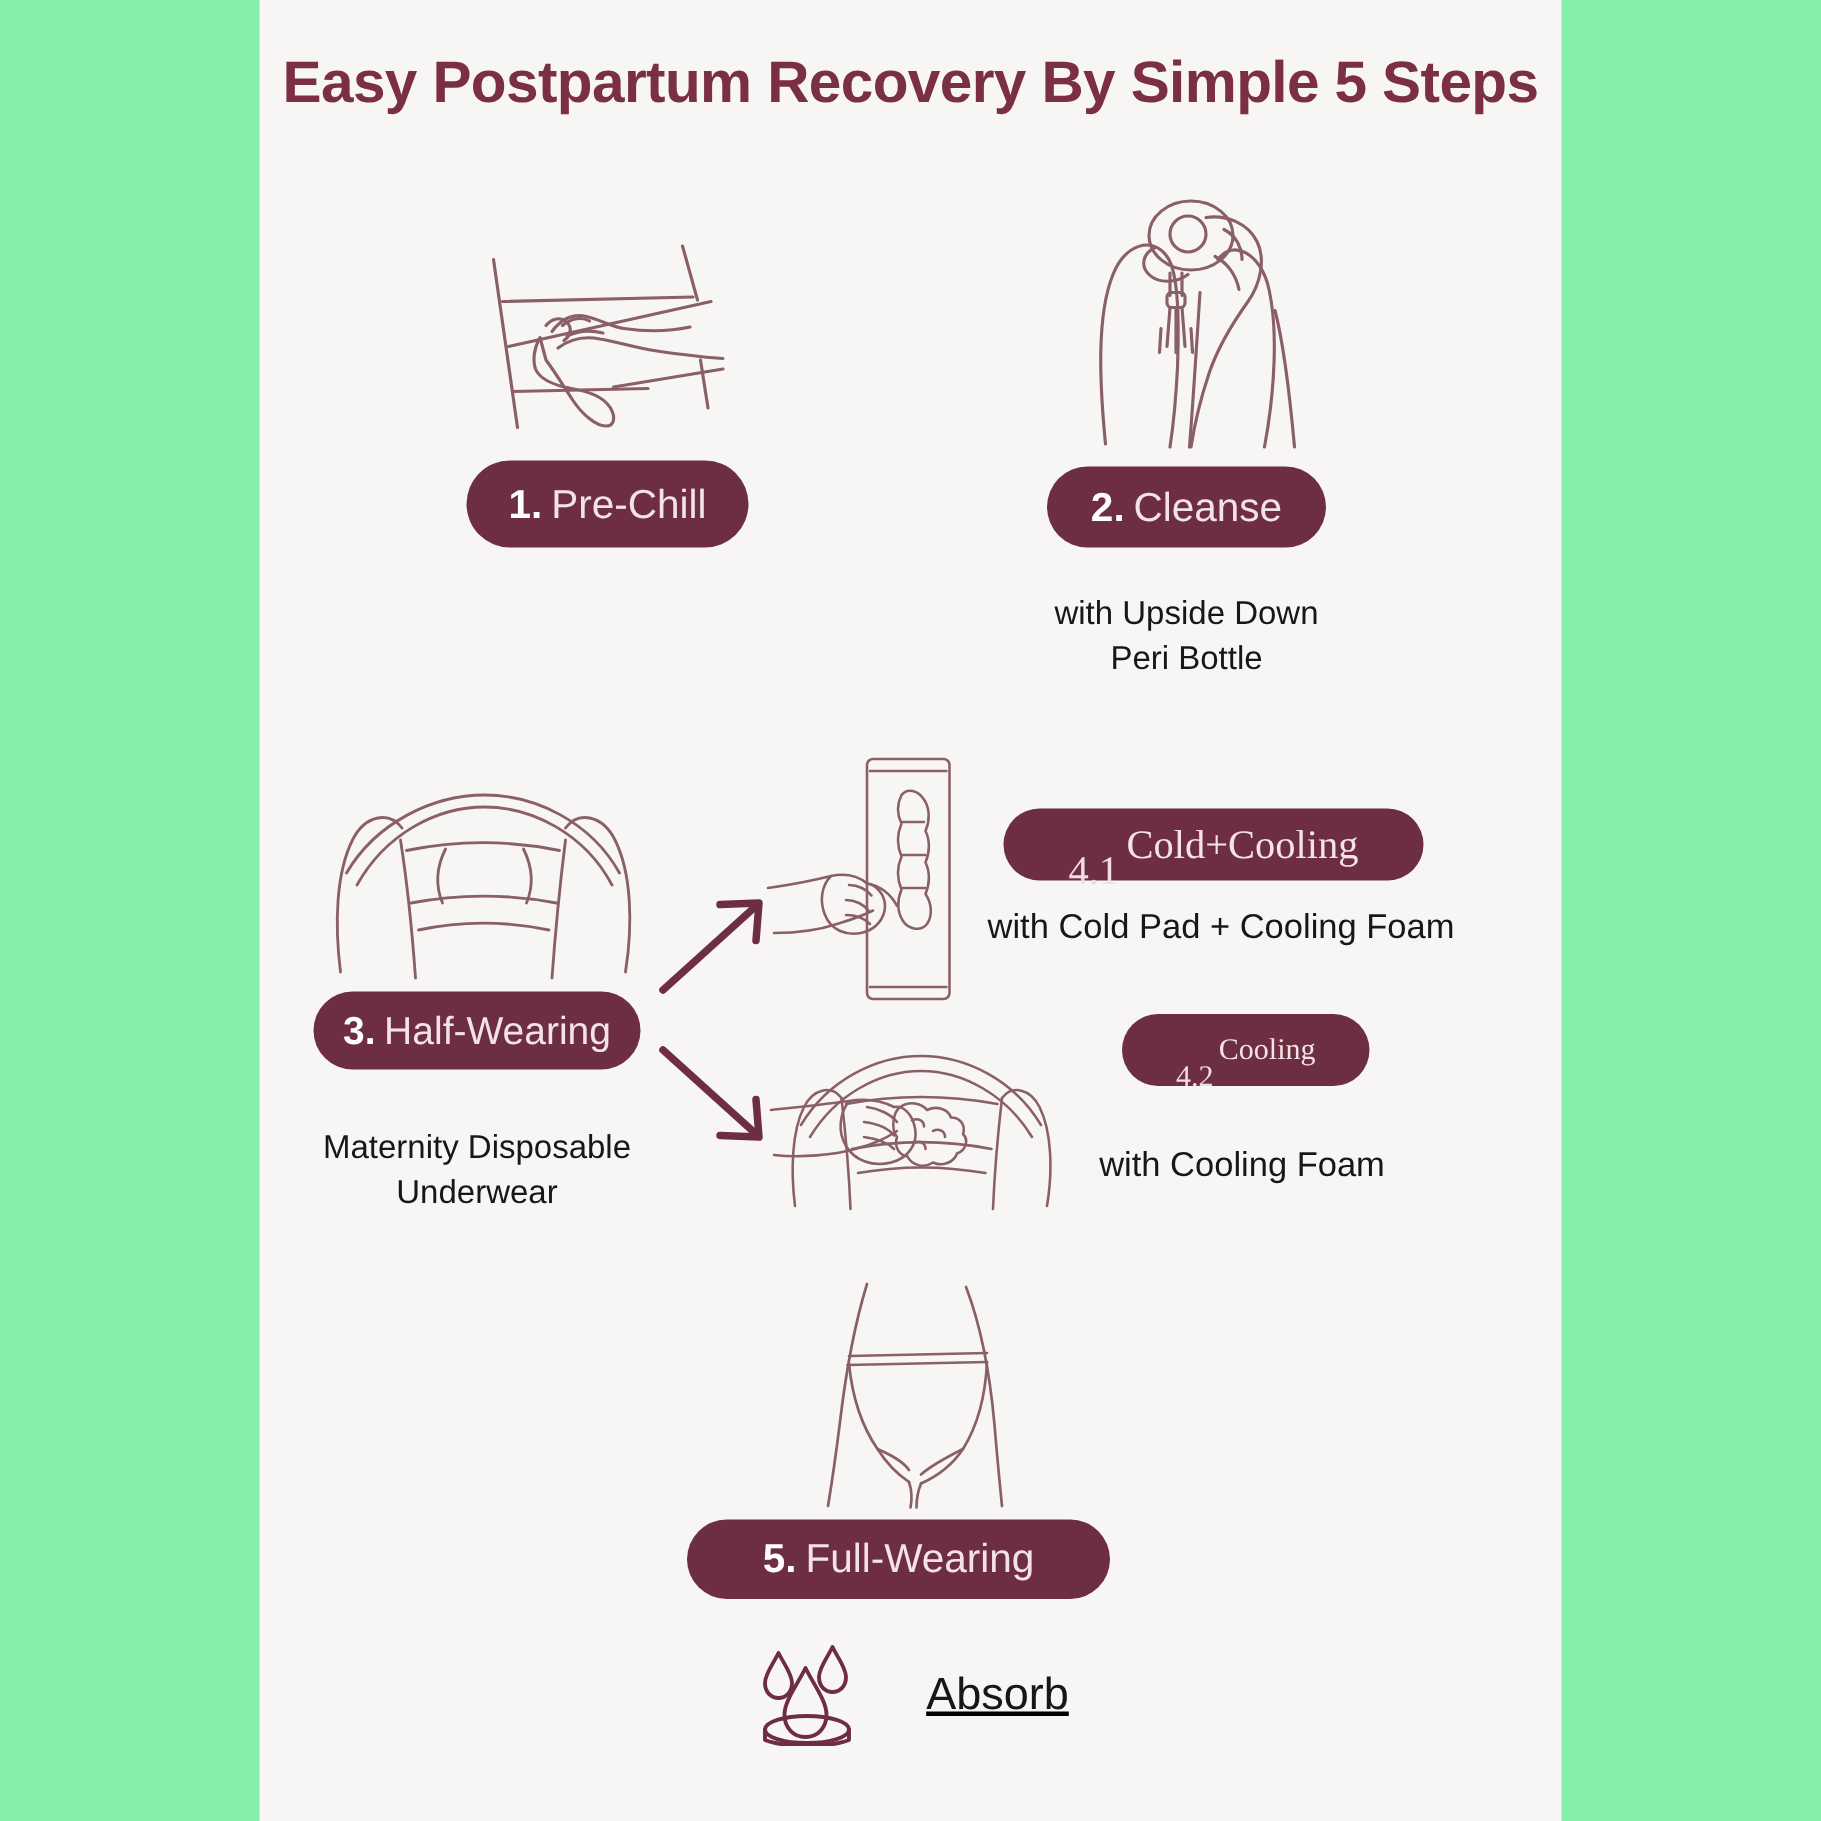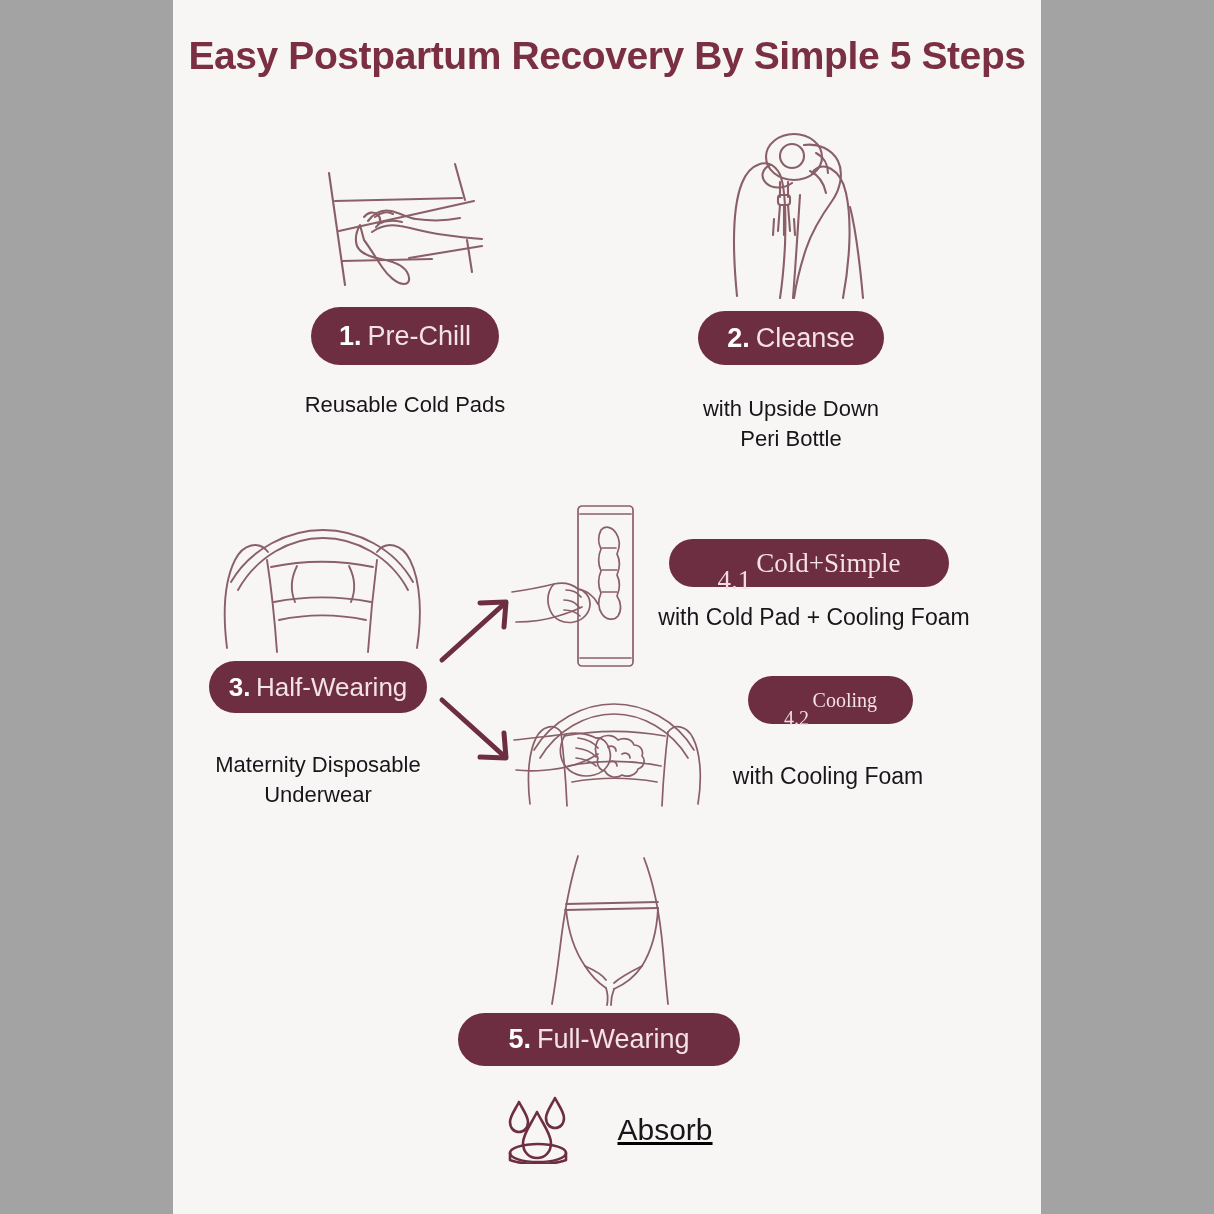--- a/index.html
+++ b/index.html
@@ -4,21 +4,21 @@
 <style>
   html, body {
     margin: 0;
     padding: 0;
     background: #ffffff;
   }
   #page {
     position: relative;
     width: 1214px;
     height: 1214px;
-    background: #a3a3a3;
+    background: #86efac;
     overflow: hidden;
     font-family: "Liberation Sans", sans-serif;
   }
   #panel {
     position: absolute;
     left: 173px;
     top: 0;
     width: 868px;
     height: 1214px;
     background: #f7f6f5;
@@ -125,21 +125,20 @@
         <path d="M66 64 C74 60 82 60 90 62"></path>
       </g>
     </svg>
   </div>
 
   <div class="pill pill-sans" style="left:311px; top:307px; width:188px; height:58px; font-size:27px;">
     <span class="num">1.</span>
     <span>Pre-Chill</span>
   </div>
 
-  <div class="caption" style="left:255px; top:390px; width:300px;">Reusable Cold Pads</div>
 
   <div class="illus" style="left:700px; top:135px; width:190px; height:165px;">
     <svg width="190" height="165" viewBox="0 0 190 165" fill="none" stroke="#8a5f69" stroke-width="2.1" stroke-linecap="round" stroke-linejoin="round">
       <g>
         <path d="M37 161 C33 120 31 75 42 48 C50 28 68 22 78 36 C86 47 86 80 85 110 C84 130 82 150 80 163"></path>
         <path d="M143 163 C150 125 152 85 146 58 C141 34 122 24 112 38"></path>
         <path d="M163 163 C160 130 156 95 150 72"></path>
         <path d="M100 60 C98 90 96 125 93 163"></path>
       </g>
       <g>
@@ -231,21 +230,21 @@
         <path d="M60 90 C66 90 72 93 75 97"></path>
         <path d="M58 100 C64 100 70 103 73 107"></path>
         <path d="M58 110 C64 110 70 112 74 116"></path>
         <path d="M72 89 C80 90 88 96 92 104"></path>
       </g>
     </svg>
   </div>
 
   <div class="pill pill-serif" style="left:669px; top:539px; width:280px; height:48px; font-size:27px;">
     <span class="num">4.1</span>
-    <span>Cold+Simple</span>
+    <span>Cold+Cooling</span>
   </div>
 
   <div class="caption" style="left:634px; top:602px; width:360px; font-size:23px;">with Cold Pad + Cooling Foam</div>
 
   <div class="illus" style="left:508px; top:692px; width:215px; height:118px;">
     <svg width="215" height="118" viewBox="0 0 215 118" fill="none" stroke="#8a5f69" stroke-width="1.7" stroke-linecap="round" stroke-linejoin="round">
       <g>
         <path d="M22 112 C19 88 20 62 28 46 C34 34 46 31 53 40"></path>
         <path d="M190 112 C194 88 193 62 185 46 C179 34 167 31 160 40"></path>
         <path d="M26 58 C44 28 76 12 106 12 C136 12 168 28 186 58"></path>

